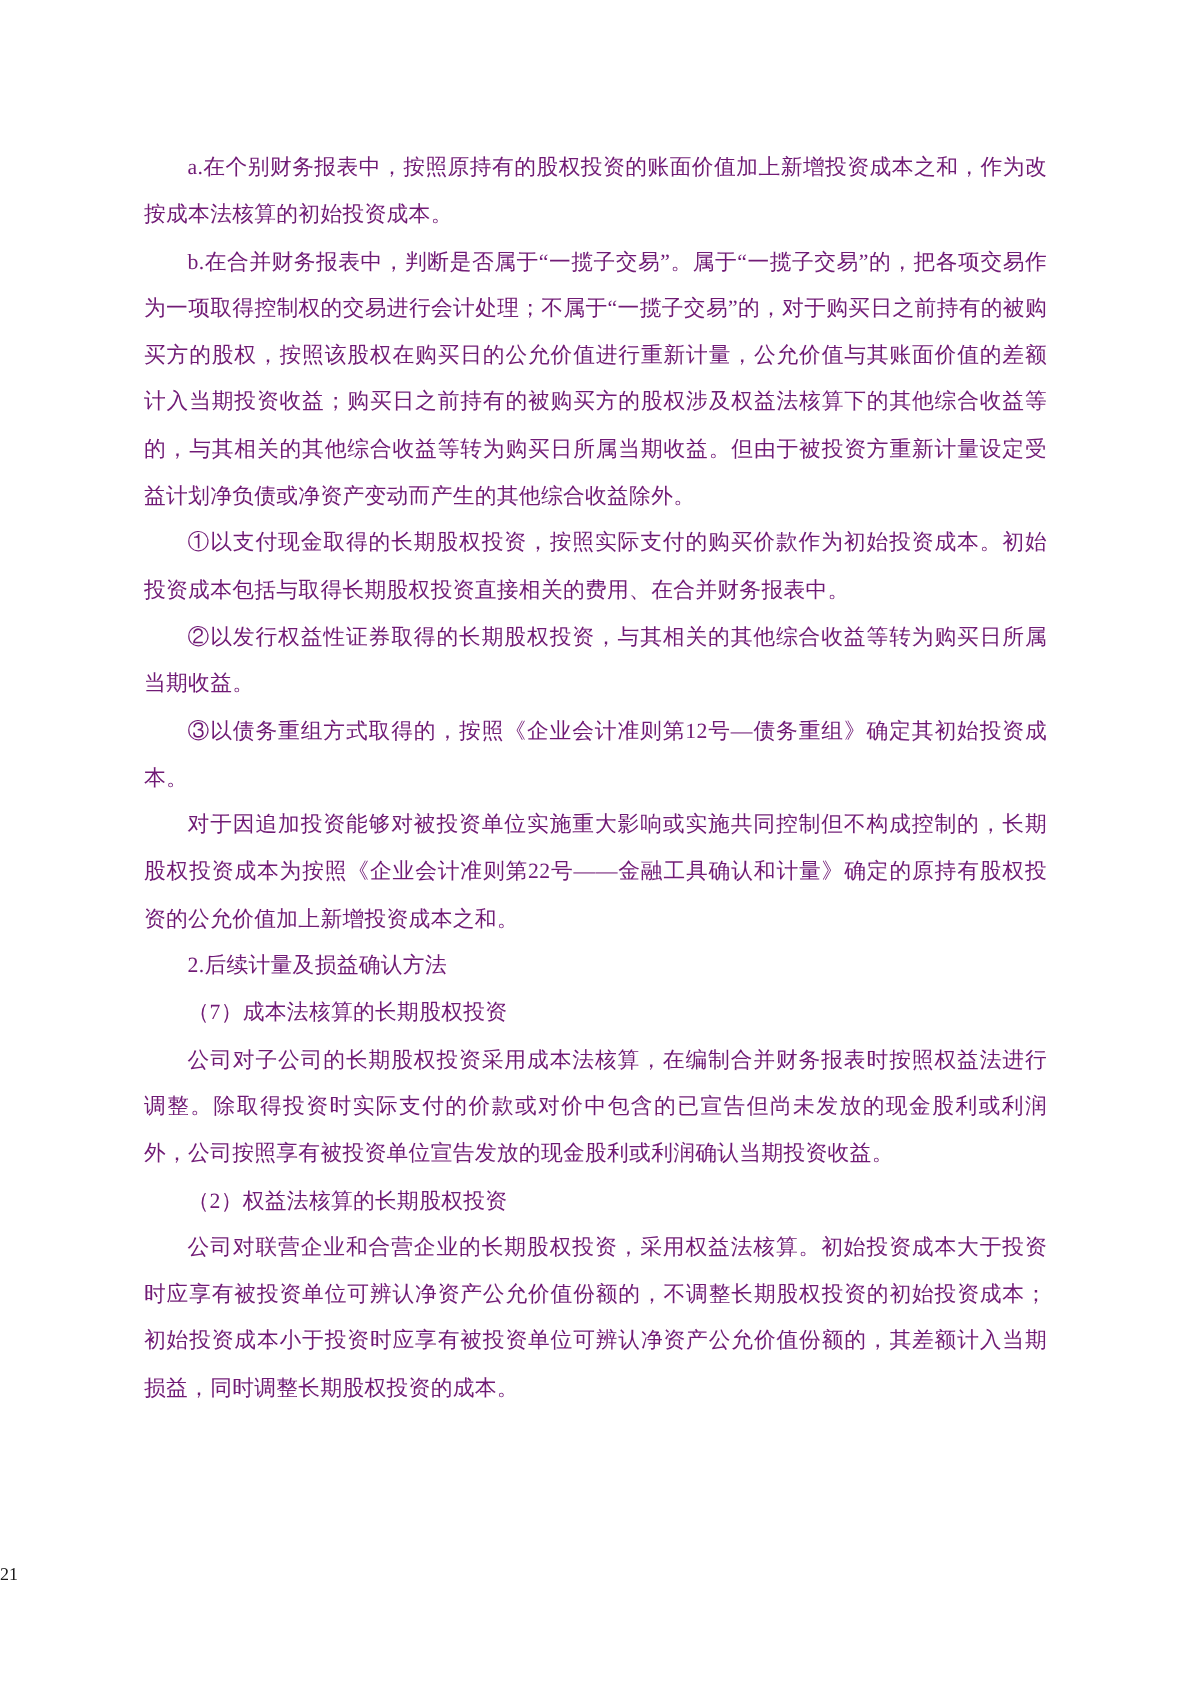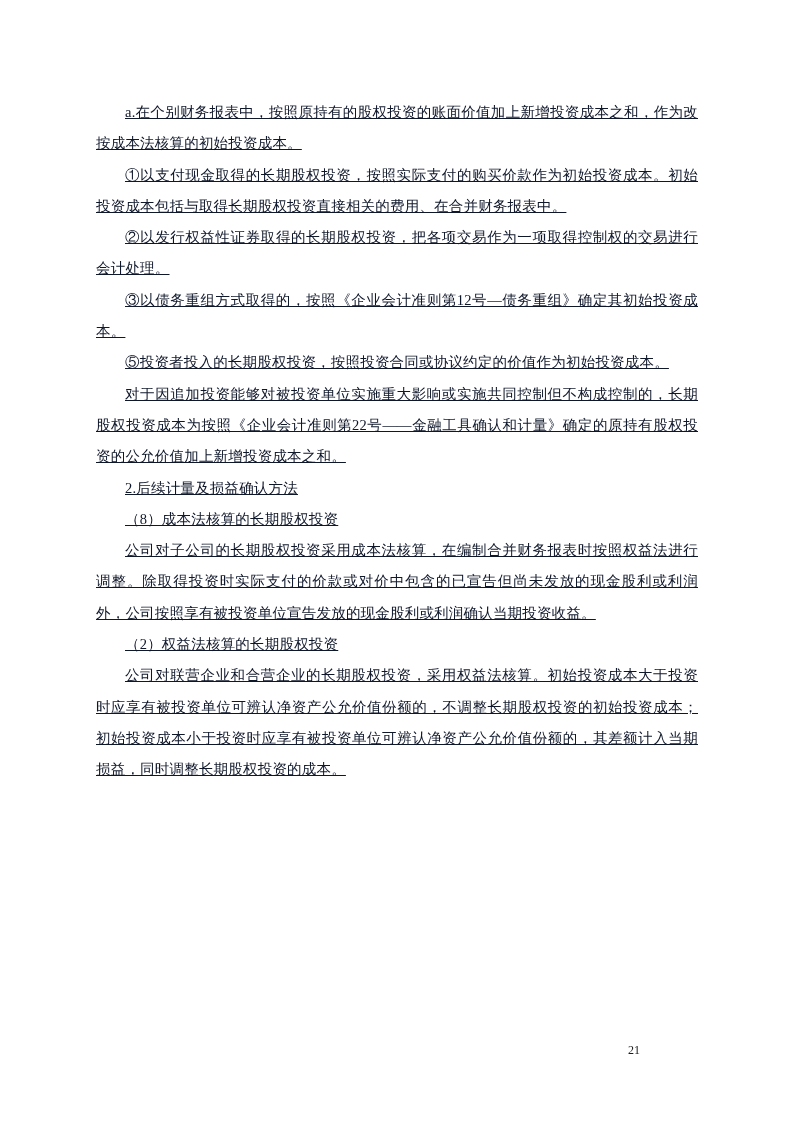--- a/index.html
+++ b/index.html
@@ -18,57 +18,56 @@
     width: 794px;
     height: 1122px;
     background: #ffffff;
     overflow: hidden;
   }
   .body-text {
     position: absolute;
     top: 97px;
     left: 96px;
     width: 602px;
-    color: #0f172a;
-    text-decoration: underline;
+    color: #701a75;
   }
   .para {
     font-size: 14.5px;
     line-height: 31.3px;
     text-indent: 2em;
     text-align: justify;
     text-justify: inter-ideograph;
     letter-spacing: 0.2px;
   }
   .footer {
     position: absolute;
     top: 1040px;
     left: 0;
     width: 640px;
-    text-align: right;
+    text-align: left;
   }
   .pagenum {
     font-size: 12px;
     color: #1a1a1a;
     font-family: "Liberation Serif", "DejaVu Serif", serif;
   }
 </style>
 </head>
 <body>
 
 <div class="page">
   <div class="body-text">
     <p class="para">a.在个别财务报表中，按照原持有的股权投资的账面价值加上新增投资成本之和，作为改按成本法核算的初始投资成本。</p>
+    <p class="para">b.在合并财务报表中，判断是否属于“一揽子交易”。属于“一揽子交易”的，把各项交易作为一项取得控制权的交易进行会计处理；不属于“一揽子交易”的，对于购买日之前持有的被购买方的股权，按照该股权在购买日的公允价值进行重新计量，公允价值与其账面价值的差额计入当期投资收益；购买日之前持有的被购买方的股权涉及权益法核算下的其他综合收益等的，与其相关的其他综合收益等转为购买日所属当期收益。但由于被投资方重新计量设定受益计划净负债或净资产变动而产生的其他综合收益除外。</p>
     <p class="para">①以支付现金取得的长期股权投资，按照实际支付的购买价款作为初始投资成本。初始投资成本包括与取得长期股权投资直接相关的费用、在合并财务报表中。</p>
-    <p class="para">②以发行权益性证券取得的长期股权投资，把各项交易作为一项取得控制权的交易进行会计处理。</p>
+    <p class="para">②以发行权益性证券取得的长期股权投资，与其相关的其他综合收益等转为购买日所属当期收益。</p>
     <p class="para">③以债务重组方式取得的，按照《企业会计准则第12号—债务重组》确定其初始投资成本。</p>
-    <p class="para">⑤投资者投入的长期股权投资，按照投资合同或协议约定的价值作为初始投资成本。</p>
     <p class="para">对于因追加投资能够对被投资单位实施重大影响或实施共同控制但不构成控制的，长期股权投资成本为按照《企业会计准则第22号——金融工具确认和计量》确定的原持有股权投资的公允价值加上新增投资成本之和。</p>
     <p class="para">2.后续计量及损益确认方法</p>
-    <p class="para">（8）成本法核算的长期股权投资</p>
+    <p class="para">（7）成本法核算的长期股权投资</p>
     <p class="para">公司对子公司的长期股权投资采用成本法核算，在编制合并财务报表时按照权益法进行调整。除取得投资时实际支付的价款或对价中包含的已宣告但尚未发放的现金股利或利润外，公司按照享有被投资单位宣告发放的现金股利或利润确认当期投资收益。</p>
     <p class="para">（2）权益法核算的长期股权投资</p>
     <p class="para">公司对联营企业和合营企业的长期股权投资，采用权益法核算。初始投资成本大于投资时应享有被投资单位可辨认净资产公允价值份额的，不调整长期股权投资的初始投资成本；初始投资成本小于投资时应享有被投资单位可辨认净资产公允价值份额的，其差额计入当期损益，同时调整长期股权投资的成本。</p>
   </div>
   <div class="footer">
     <span class="pagenum">21</span>
   </div>
 </div>
 
 </body></html>

